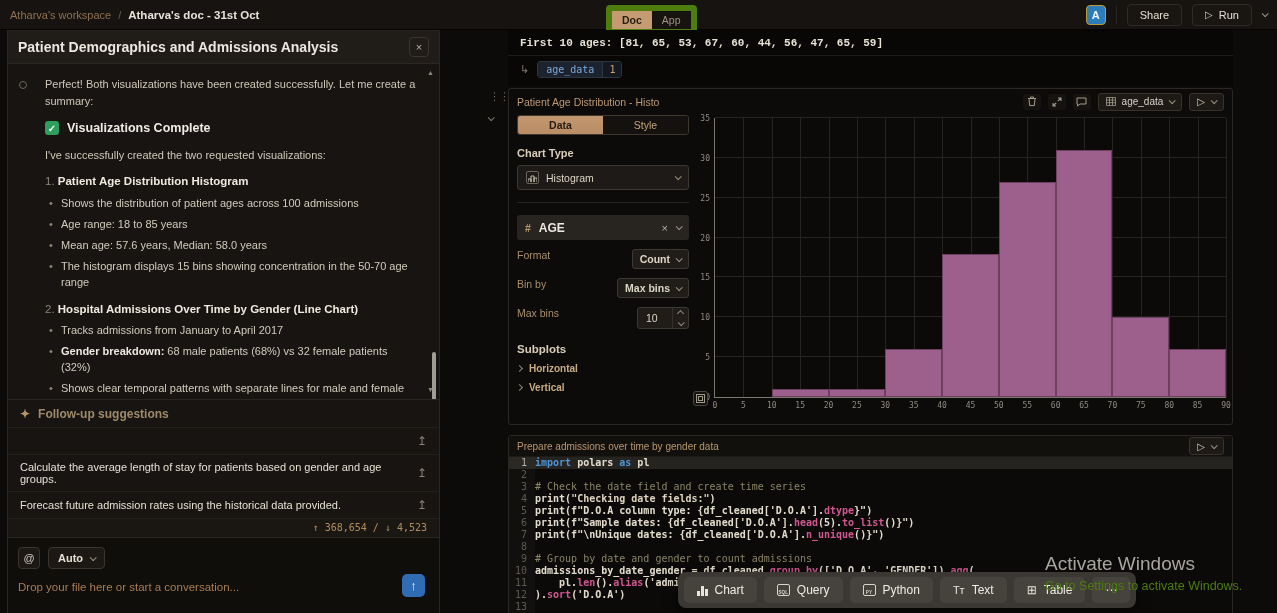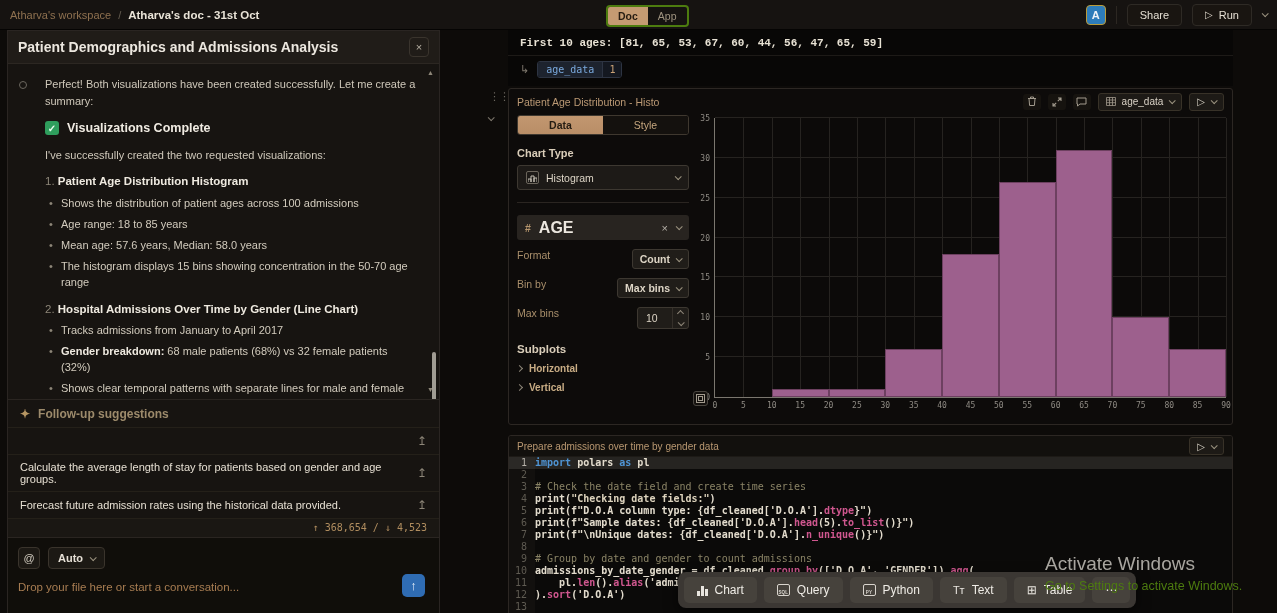--- a/index.html
+++ b/index.html
@@ -4,21 +4,21 @@
 <style>
   * { margin:0; padding:0; box-sizing:border-box; }
   html,body { width:1277px; height:613px; overflow:hidden; }
   body { background:#0d0b09; font-family:"Liberation Sans", sans-serif; color:#d6d0c4; font-size:11px; position:relative; }
 
   
   #topbar { position:absolute; left:0; top:0; width:1277px; height:30px; background:#161311; border-bottom:1px solid #050403; display:flex; align-items:center; padding:0 10px; }
   .crumb-ws { color:#8f7150; font-size:11px; cursor:pointer; }
   .crumb-sep { color:#665e52; margin:0 7px; }
   .crumb-doc { color:#e9e3d7; font-weight:bold; font-size:11.5px; }
-  #mode-toggle { position:absolute; left:606px; top:5px; display:flex; border:2px solid #4d7c0f; border-radius:4px; overflow:hidden; }
+  #mode-toggle { position:absolute; left:606px; top:5px; display:flex; border:6px solid #4d7c0f; border-radius:4px; overflow:hidden; }
   .mode-btn { padding:3px 10px; font-size:10.5px; color:#9f937f; cursor:pointer; }
   .mode-btn.active { background:#c59b72; color:#271d12; font-weight:bold; }
   #topbar-right { margin-left:auto; display:flex; align-items:center; gap:10px; }
   #avatar { width:20px; height:20px; border-radius:4px; background:#2d7cba; border:1.5px solid #b99b3c; color:#eef3f8; font-size:11px; font-weight:bold; display:flex; align-items:center; justify-content:center; cursor:pointer; }
   .tb-sep { width:1px; height:18px; background:#2c2722; }
   .tb-btn { border:1px solid #2e2a25; border-radius:4px; padding:4px 12px; color:#e5dfd3; font-size:11px; display:flex; align-items:center; gap:6px; cursor:pointer; background:#191511; }
   .play-glyph { font-size:10px; color:#d8d2c6; }
   .chev { display:inline-block; width:5px; height:5px; border-right:1.4px solid currentColor; border-bottom:1.4px solid currentColor; transform:rotate(45deg) translateY(-1px); }
   .chev-right { transform:rotate(-45deg); }
   .chev-up { transform:rotate(-135deg); }
@@ -84,21 +84,21 @@
   #cfg-tabs { display:flex; border:1px solid #3f382f; border-radius:3px; overflow:hidden; height:20px; }
   .cfg-tab { flex:1; display:flex; align-items:center; justify-content:center; font-size:10.5px; color:#c5a67e; cursor:pointer; background:#14110e; }
   .cfg-tab.active { background:linear-gradient(#c29770,#b98e67); color:#241c12; font-weight:bold; }
   .cfg-label-strong { margin-top:12px; font-size:11px; font-weight:bold; color:#d9cdb9; }
   .cfg-dd { margin-top:6px; height:25px; border:1px solid #3d3831; background:#1d1a17; border-radius:3px; display:flex; align-items:center; gap:7px; padding:0 8px; color:#ddd5c6; font-size:10.5px; cursor:pointer; }
   .cfg-dd .chev { margin-left:auto; color:#9a927f; }
   .mini-hist { width:13px; height:13px; border:1px solid #6b655b; border-radius:2px; display:flex; align-items:flex-end; justify-content:center; padding:1px; }
   .cfg-div { border-top:1px solid #2a2521; margin-top:12px; }
   .field-chip { margin-top:12px; height:25px; background:#282420; border-radius:3px; display:flex; align-items:center; gap:8px; padding:0 8px; cursor:pointer; }
   .field-chip .hash { color:#b6966d; font-weight:bold; font-size:10.5px; }
-  .field-chip .fname { color:#ece7df; font-size:16px; font-weight:bold; margin-right:auto; }
+  .field-chip .fname { color:#ece7df; font-size:12px; font-weight:bold; margin-right:auto; }
   .field-chip .x { color:#b5b0a8; font-size:11px; cursor:pointer; }
   .field-chip .chev { color:#9a927f; }
   .cfg-row { margin-top:9px; display:flex; align-items:flex-start; }
   .cfg-lbl { color:#a98f6b; font-size:10.5px; }
   .cfg-sm-dd { margin-left:auto; height:20px; border:1px solid #3d3831; background:#201d19; border-radius:3px; display:flex; align-items:center; gap:6px; padding:0 7px; color:#ddd5c6; font-size:10.5px; font-weight:bold; cursor:pointer; }
   .cfg-sm-dd .chev { color:#9a927f; }
   .stepper { margin-left:auto; width:52px; height:22px; border:1px solid #3d3831; background:#201d19; border-radius:3px; display:flex; }
   .stepper .val { flex:1; display:flex; align-items:center; padding-left:8px; color:#ddd5c6; font-size:10.5px; }
   .stepper .arrows { width:16px; border-left:1px solid #35302a; display:flex; flex-direction:column; }
   .stepper .arrows span { flex:1; display:flex; align-items:center; justify-content:center; color:#8d8678; cursor:pointer; }

